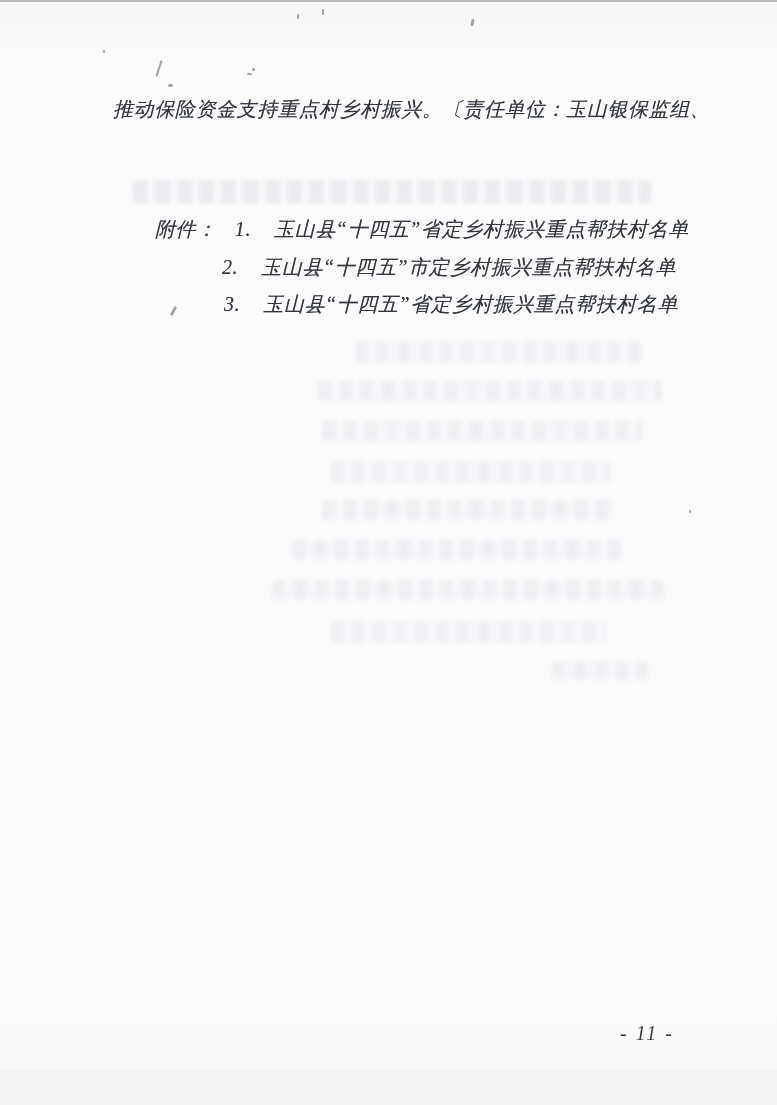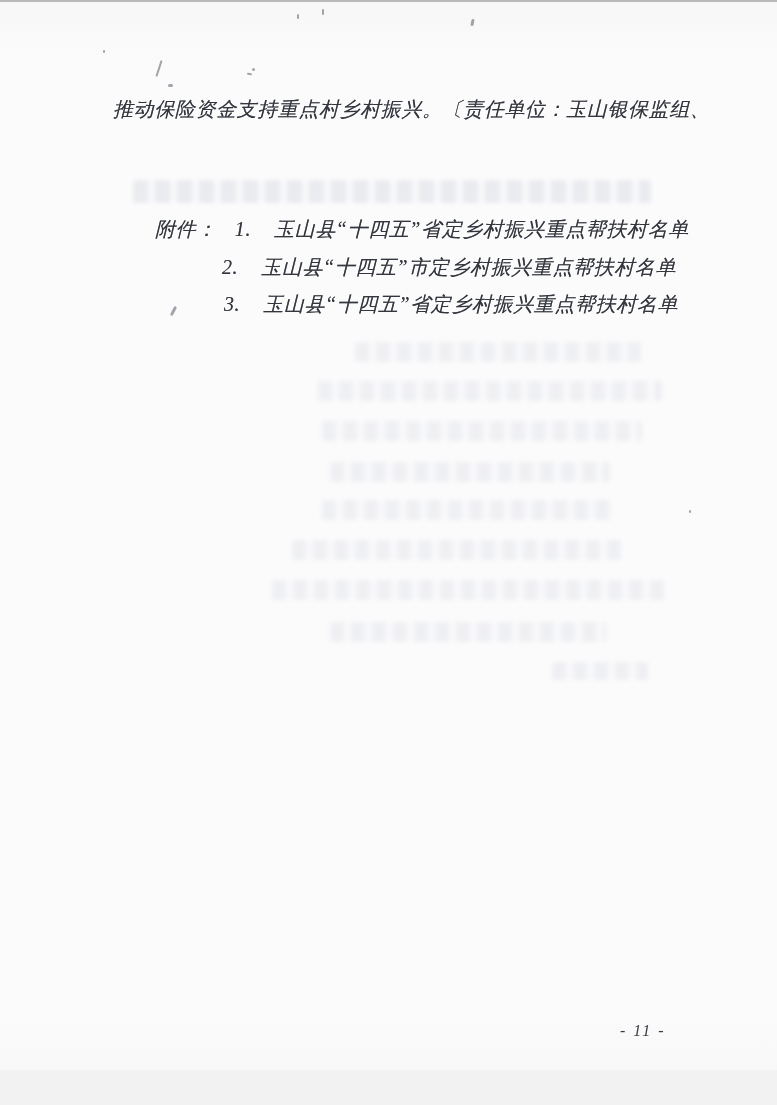--- a/index.html
+++ b/index.html
@@ -60,21 +60,21 @@
     opacity: 0.5;
   }
   .speck {
     position: absolute;
     background: rgba(88,92,104,0.55);
     border-radius: 2px;
   }
   .page-number {
     position: absolute;
     left: 620px; top: 1022px;
-    font-size: 16px;
+    font-size: 20px;
     letter-spacing: 2px;
     color: #3a3d45;
     font-family: "Liberation Serif", "DejaVu Serif", serif;
   }
 </style>
 </head>
 <body>
 
 <div class="page">
 

